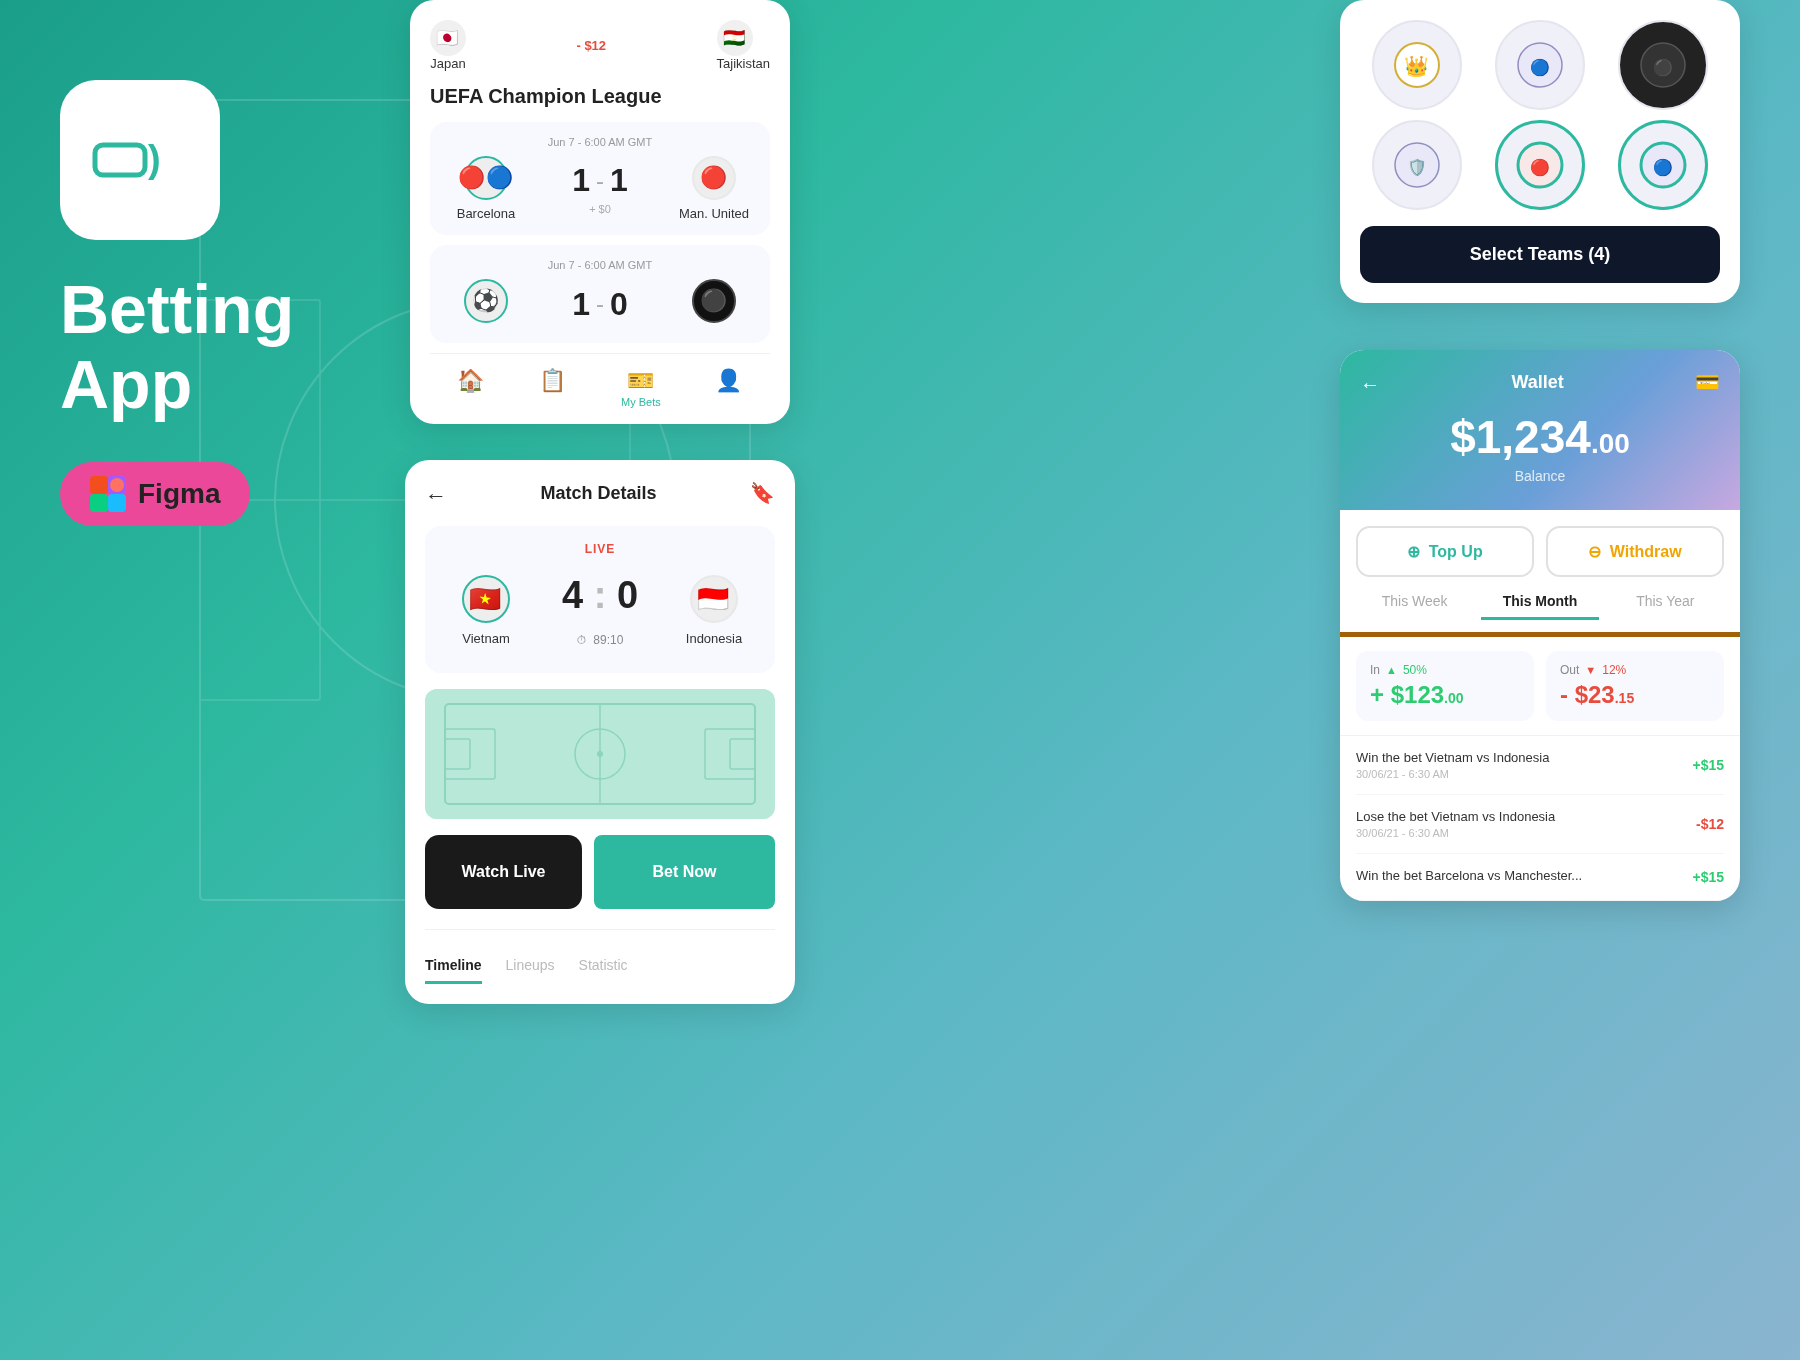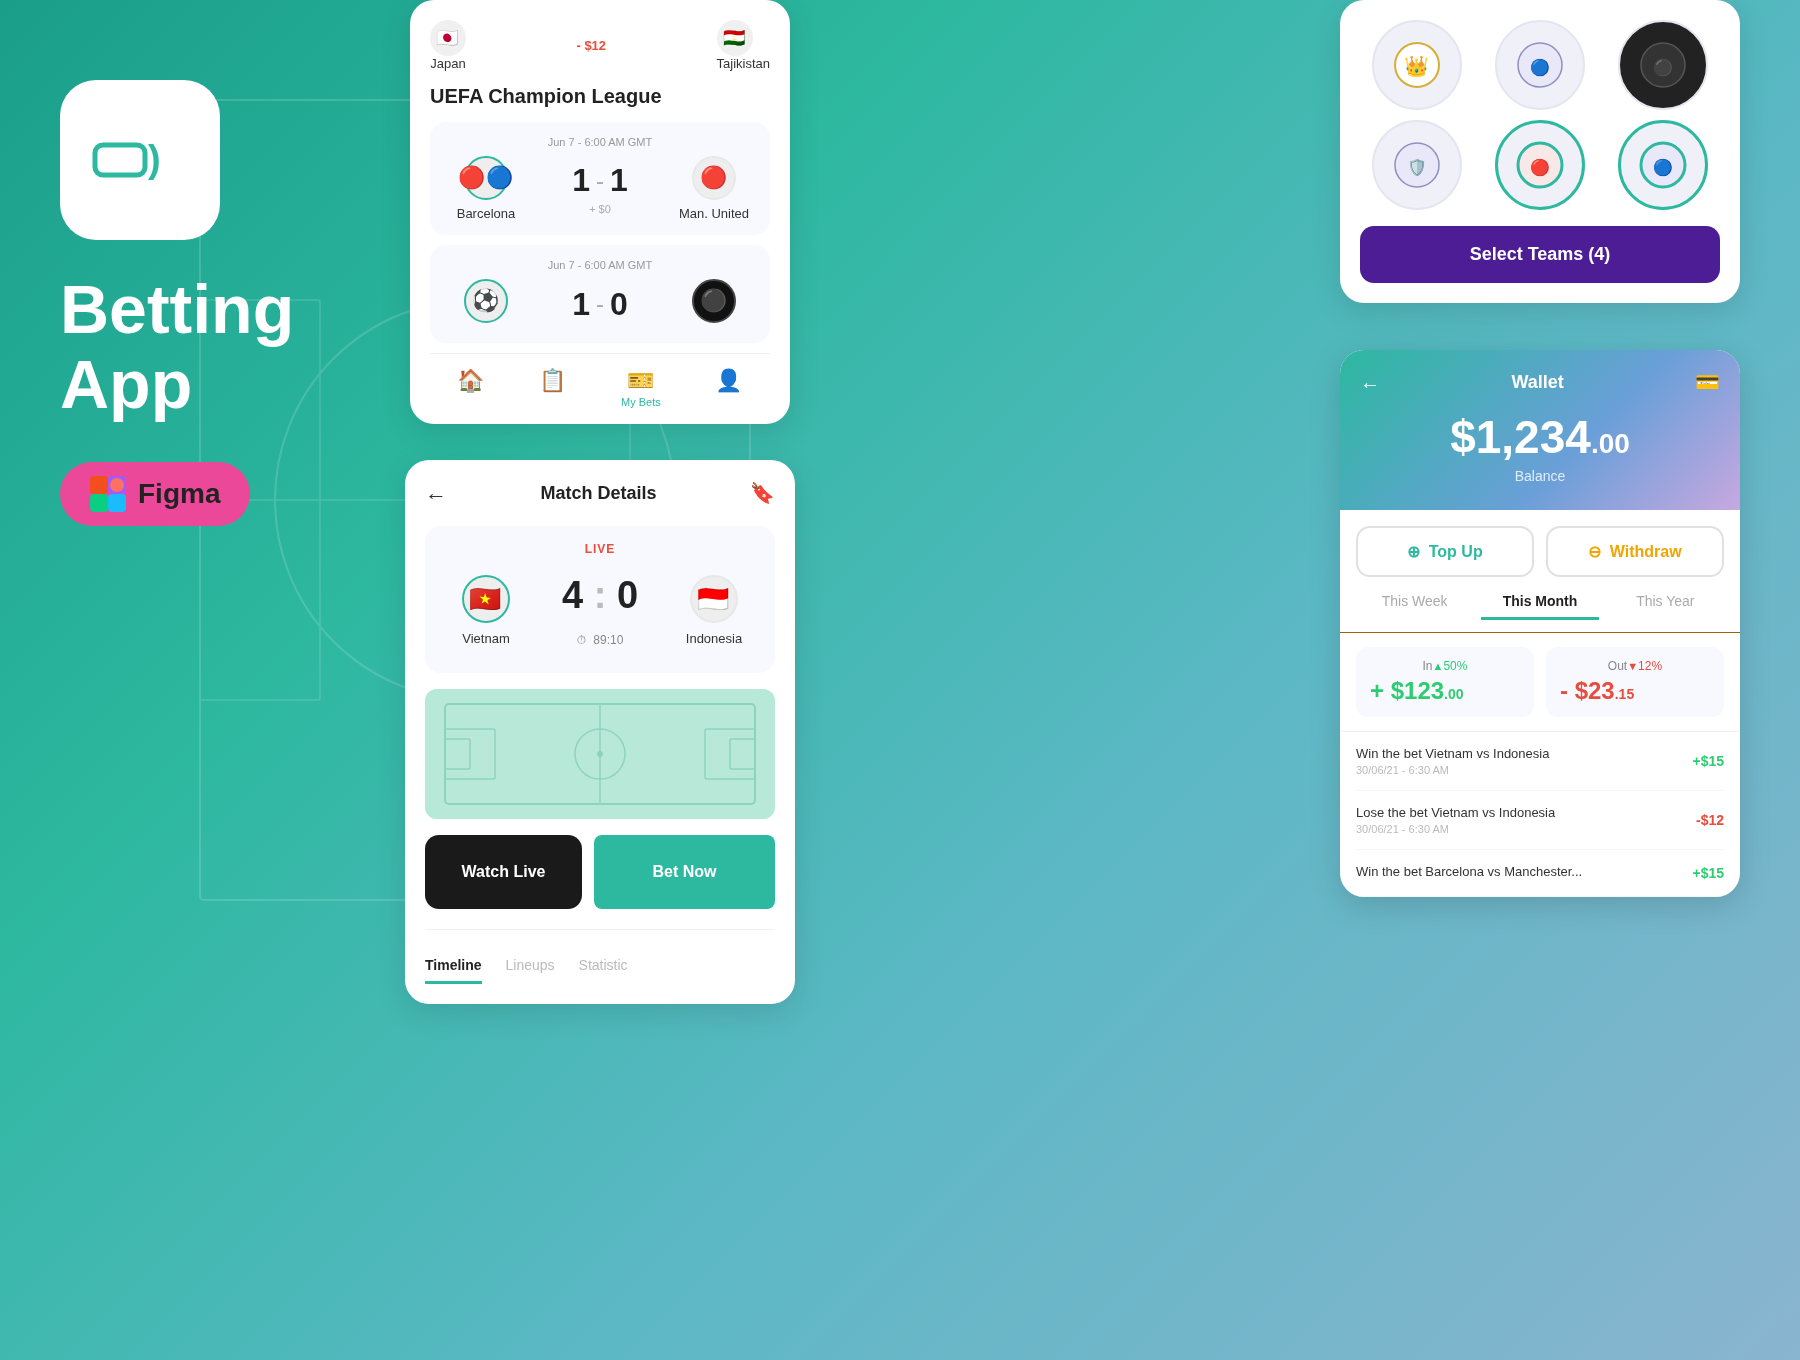--- a/index.html
+++ b/index.html
@@ -282,21 +282,21 @@
       display: flex; align-items: center; justify-content: center;
       font-size: 40px;
       margin: 0 auto;
       border: 2px solid #e5e5f0;
     }
     .team-circle.selected { border-color: #2db8a0; border-width: 3px; }
     .team-circle.dark { background: #222; }
 
     .select-teams-btn {
       width: 100%;
-      background: #4c1d95;
+      background: #0f172a;
       color: white;
       border: none;
       border-radius: 14px;
       padding: 18px;
       font-size: 18px;
       font-weight: 700;
       cursor: pointer;
     }
 
     
@@ -363,21 +363,21 @@
       display: flex;
       align-items: center;
       justify-content: center;
       gap: 8px;
     }
 
     .period-tabs {
       display: flex;
       padding: 0 16px 12px;
       gap: 8px;
-      border-bottom: 1px solid #a16207;
+      border-bottom: 5px solid #a16207;
     }
     .period-tab {
       flex: 1;
       text-align: center;
       font-size: 14px;
       color: #aaa;
       padding-bottom: 8px;
       cursor: pointer;
     }
     .period-tab.active {
@@ -394,24 +394,24 @@
     }
     .stat-box {
       flex: 1;
       background: #f8f9ff;
       border-radius: 12px;
       padding: 12px 14px;
     }
     .stat-label-row {
       display: flex;
       align-items: center;
+      gap: 6px;
       margin-bottom: 4px;
       font-size: 12px;
       color: #888;
-      justify-content: center;
     }
     .stat-up { color: #2ecc71; font-size: 11px; }
     .stat-down { color: #e74c3c; font-size: 11px; }
     .stat-amount { font-size: 24px; font-weight: 800; color: #222; }
     .stat-amount .small { font-size: 14px; }
     .stat-green { color: #2ecc71; }
     .stat-red { color: #e74c3c; }
 
     .transactions-list { padding: 0 16px; }
     .transaction-row {

